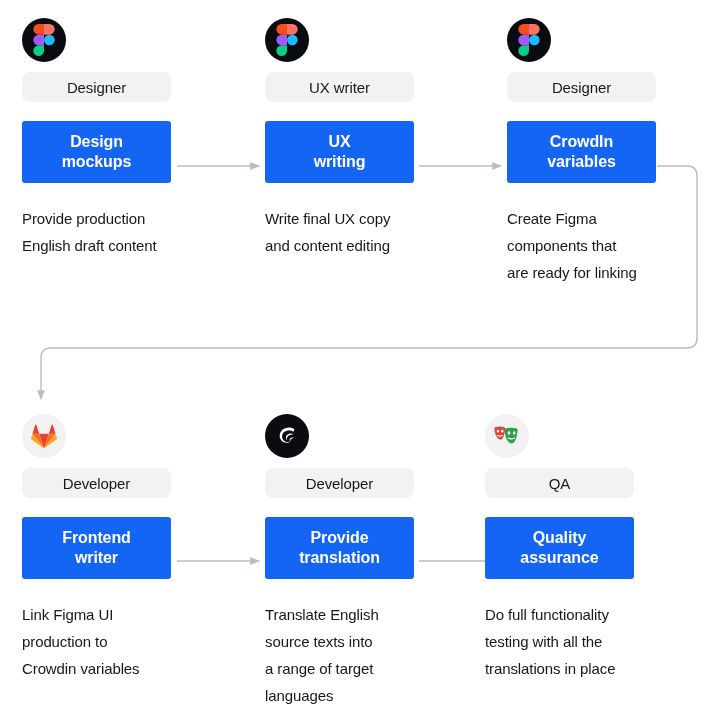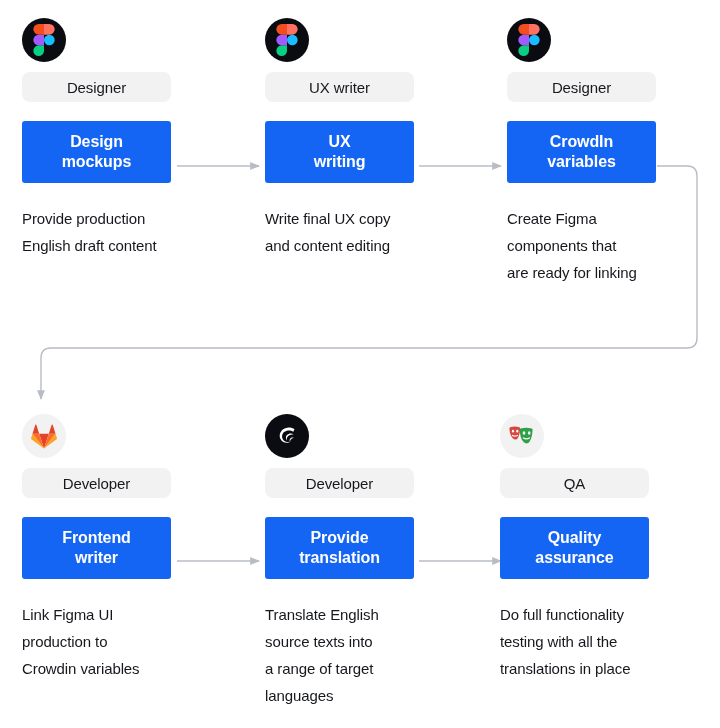--- a/index.html
+++ b/index.html
@@ -232,21 +232,21 @@
       <span>translation</span>
     </div>
     <div class="desc">
       <span>Translate English</span>
       <span>source texts into</span>
       <span>a range of target</span>
       <span>languages</span>
     </div>
   </div>
 
-  <div class="step" style="left:500px; top:414px;">
+  <div class="step" style="left:485px; top:414px;">
     <div class="avatar light">
       <svg width="30" height="26" viewBox="0 0 30 26">
         <g>
           <path d="M3.2 4.2c3-.9 6.2-.9 9.2 0 .5.2.8.6.8 1.1-.2 3.6-.8 7-2.3 9.6-1.1 1.9-3.4 2.2-4.9.7C3.6 13.3 2.6 9.5 2.4 5.3c0-.5.3-1 .8-1.1z" fill="#d9463e"></path>
           <ellipse cx="6" cy="8.2" rx="1.1" ry="1.4" fill="#ffffff"></ellipse>
           <ellipse cx="10.3" cy="8.2" rx="1.1" ry="1.4" fill="#ffffff"></ellipse>
           <path d="M5.4 12.4c1.6.9 3.4.9 5 0" fill="none" stroke="#ffffff" stroke-width="1.1" stroke-linecap="round"></path>
         </g>
         <g>
           <path d="M13.6 5.6c3.6-1.1 7.5-1.1 11.1 0 .6.2 1 .8.9 1.4-.3 4.3-1 8.4-2.9 11.5-1.3 2.2-4.1 2.6-5.9.8-2.8-2.9-3.9-7.5-4.1-12.4 0-.6.3-1.1.9-1.3z" fill="#2ea04a"></path>

